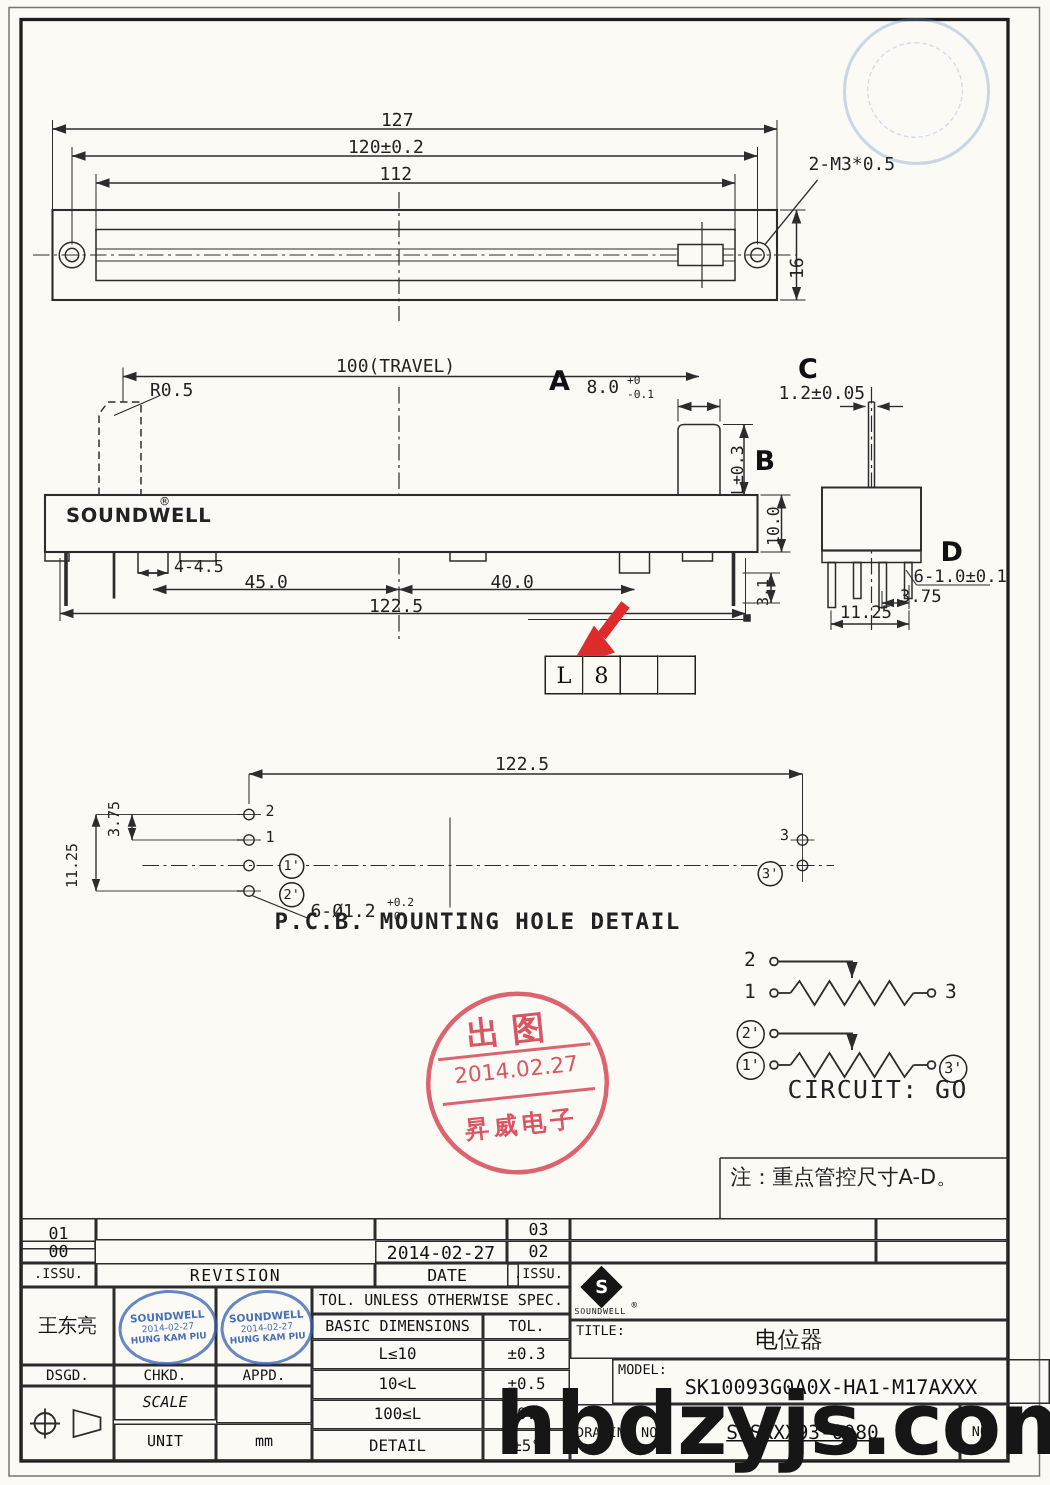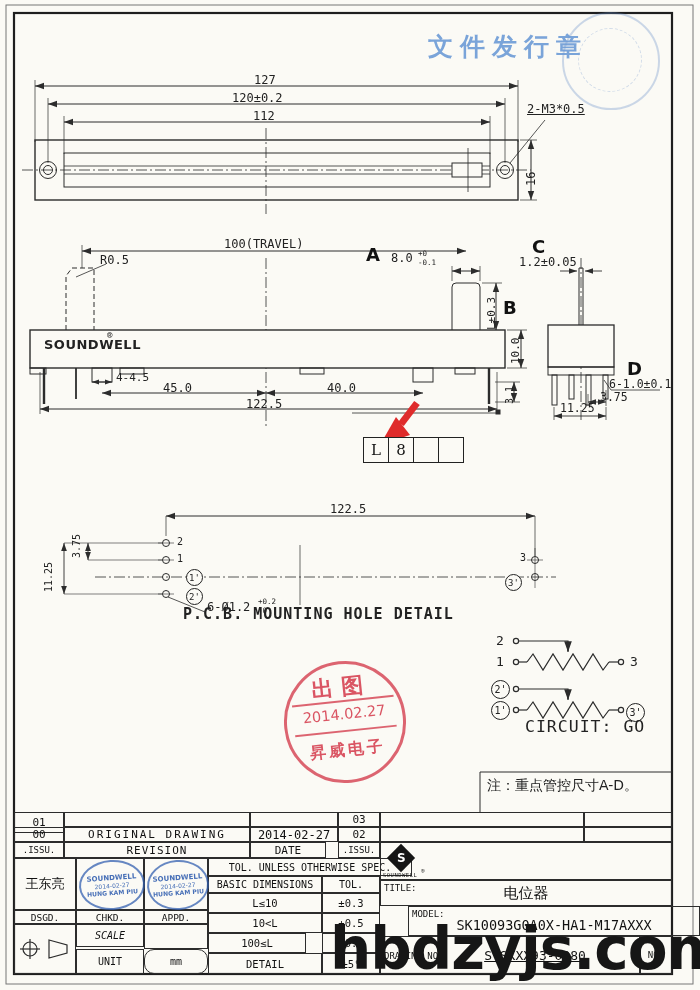--- a/index.html
+++ b/index.html
@@ -182,26 +182,25 @@
       <line x1="417" y1="403" x2="401" y2="424" stroke="#df2b2b" stroke-width="7"></line>
       <polygon points="380,445 396,417 410,435" fill="#df2b2b"></polygon>
     </g>
   </svg>
 
   <div style="position:absolute;left:562px;top:12px;width:94px;height:94px;border:2px solid rgba(100,140,200,.32);
               border-radius:50%;">
     <div style="position:absolute;left:14px;top:14px;width:62px;height:62px;border:1px dashed rgba(100,140,200,.28);border-radius:50%;"></div>
   </div>
 
-  <div class="lbl" style="left:428px;top:30px;font:600 25px 'DejaVu Sans',sans-serif;color:#6d9bd6;letter-spacing:7px;opacity:.9;">文件发行章</div>
 
   <span class="lbl" style="left:254px;top:74px;">127</span>
   <span class="lbl" style="left:232px;top:92px;">120±0.2</span>
   <span class="lbl" style="left:253px;top:110px;">112</span>
-  <span class="lbl" style="left:527px;top:103px;text-decoration:underline;">2-M3*0.5</span>
+  <span class="lbl" style="left:539px;top:103px;">2-M3*0.5</span>
   <span class="lbl vlbl" style="left:525px;top:186px;">16</span>
 
   <span class="lbl" style="left:224px;top:238px;">100(TRAVEL)</span>
   <span class="lbl" style="left:100px;top:254px;">R0.5</span>
   <span class="lbl big" style="left:366px;top:246px;">A</span>
   <span class="lbl" style="left:391px;top:252px;font-size:12px;">8.0</span>
   <span class="tolstack" style="left:418px;top:249px;">
     <span>+0</span>
     <span>-0.1</span>
   </span>
@@ -266,58 +265,57 @@
   <span class="lbl" style="left:487px;top:778px;font-size:14px;font-family:'DejaVu Sans',sans-serif;">注：重点管控尺寸A-D。</span>
 
   <div class="tb" style="left:14px;top:812px;width:50px;height:21px;">01</div>
   <div class="tb" style="left:64px;top:812px;width:186px;height:15px;"></div>
   <div class="tb" style="left:250px;top:812px;width:88px;height:15px;"></div>
   <div class="tb" style="left:338px;top:812px;width:42px;height:15px;">03</div>
   <div class="tb" style="left:380px;top:812px;width:204px;height:15px;"></div>
   <div class="tb" style="left:584px;top:812px;width:88px;height:15px;"></div>
 
   <div class="tb" style="left:14px;top:827px;width:50px;height:15px;">00</div>
-  <div class="tb" style="left:64px;top:827px;width:186px;height:15px;letter-spacing:2px;">ORIGINAL DRAWING</div>
   <div class="tb" style="left:250px;top:827px;width:88px;height:15px;font-size:12px;">2014-02-27</div>
   <div class="tb" style="left:338px;top:827px;width:42px;height:15px;">02</div>
   <div class="tb" style="left:380px;top:827px;width:204px;height:15px;"></div>
   <div class="tb" style="left:584px;top:827px;width:88px;height:15px;"></div>
 
   <div class="tb" style="left:14px;top:842px;width:50px;height:16px;font-size:9px;">.ISSU.</div>
   <div class="tb" style="left:64px;top:842px;width:186px;height:16px;letter-spacing:1px;">REVISION</div>
-  <div class="tb" style="left:250px;top:842px;width:76px;height:16px;">DATE</div>
+  <div class="tb" style="left:250px;top:842px;width:96px;height:16px;">DATE</div>
   <div class="tb" style="left:338px;top:842px;width:42px;height:16px;font-size:9px;">.ISSU.</div>
 
   <div class="tb" style="left:14px;top:858px;width:62px;height:52px;font:13px 'DejaVu Sans',sans-serif;">王东亮</div>
   <div class="tb" style="left:76px;top:858px;width:68px;height:52px;"></div>
   <div class="tb" style="left:144px;top:858px;width:64px;height:52px;"></div>
   <div class="tb" style="left:14px;top:910px;width:62px;height:14px;font-size:9.5px;">DSGD.</div>
   <div class="tb" style="left:76px;top:910px;width:68px;height:14px;font-size:9.5px;">CHKD.</div>
   <div class="tb" style="left:144px;top:910px;width:64px;height:14px;font-size:9.5px;">APPD.</div>
   <div class="tb" style="left:14px;top:924px;width:62px;height:50px;">
     <svg width="52" height="28" viewBox="0 0 52 28" stroke="#2c2c2c" fill="none" stroke-width="1.2">
       <circle cx="11" cy="14" r="7"></circle>
       <line x1="1" y1="14" x2="21" y2="14"></line>
         <line x1="11" y1="4" x2="11" y2="24"></line>
       <polygon points="30,5 48,10 48,18 30,23"></polygon>
     </svg>
   </div>
   <div class="tb" style="left:76px;top:924px;width:68px;height:23px;font-size:10px;font-style:italic;">SCALE</div>
   <div class="tb" style="left:144px;top:924px;width:64px;height:25px;"></div>
   <div class="tb" style="left:76px;top:949px;width:68px;height:25px;font-size:10px;">UNIT</div>
-  <div class="tb" style="left:144px;top:949px;width:64px;height:25px;font-size:10px;border-radius:10px;">mm</div>
-
-  <div class="tb" style="left:208px;top:858px;width:204px;height:18px;font-size:10px;">TOL. UNLESS OTHERWISE SPEC.</div>
+  <div class="tb" style="left:144px;top:949px;width:64px;height:25px;font-size:10px;">mm</div>
+
+  <div class="tb" style="left:208px;top:858px;width:172px;height:18px;font-size:10px;">TOL. UNLESS OTHERWISE SPEC.</div>
   <div class="tb" style="left:208px;top:876px;width:114px;height:17px;font-size:10px;">BASIC DIMENSIONS</div>
   <div class="tb" style="left:322px;top:876px;width:58px;height:17px;font-size:10px;">TOL.</div>
   <div class="tb" style="left:208px;top:893px;width:114px;height:20px;font-size:10.5px;">L≤10</div>
   <div class="tb" style="left:322px;top:893px;width:58px;height:20px;font-size:10.5px;">±0.3</div>
   <div class="tb" style="left:208px;top:913px;width:114px;height:20px;font-size:10.5px;">10&lt;L</div>
   <div class="tb" style="left:322px;top:913px;width:58px;height:20px;font-size:10.5px;">±0.5</div>
-  <div class="tb" style="left:208px;top:933px;width:98px;height:20px;font-size:10.5px;">100≤L</div>
+  <div class="tb" style="left:208px;top:933px;width:114px;height:20px;font-size:10.5px;">100≤L</div>
   <div class="tb" style="left:322px;top:933px;width:58px;height:20px;font-size:10.5px;">±0.8</div>
   <div class="tb" style="left:208px;top:953px;width:114px;height:21px;font-size:10.5px;">DETAIL</div>
   <div class="tb" style="left:322px;top:953px;width:58px;height:21px;font-size:10.5px;">±5°</div>
 
   <div class="tb" style="left:380px;top:842px;width:292px;height:38px;">
     <div style="position:absolute;left:10px;top:5px;width:20px;height:20px;background:#151515;transform:rotate(45deg);
                 display:flex;align-items:center;justify-content:center;">
       <span style="color:#fff;font:bold 12px 'DejaVu Sans',sans-serif;transform:rotate(-45deg);">S</span>
     </div>
     <span style="position:absolute;left:2px;top:29px;font-size:5.5px;letter-spacing:.5px;">SOUNDWELL</span>

